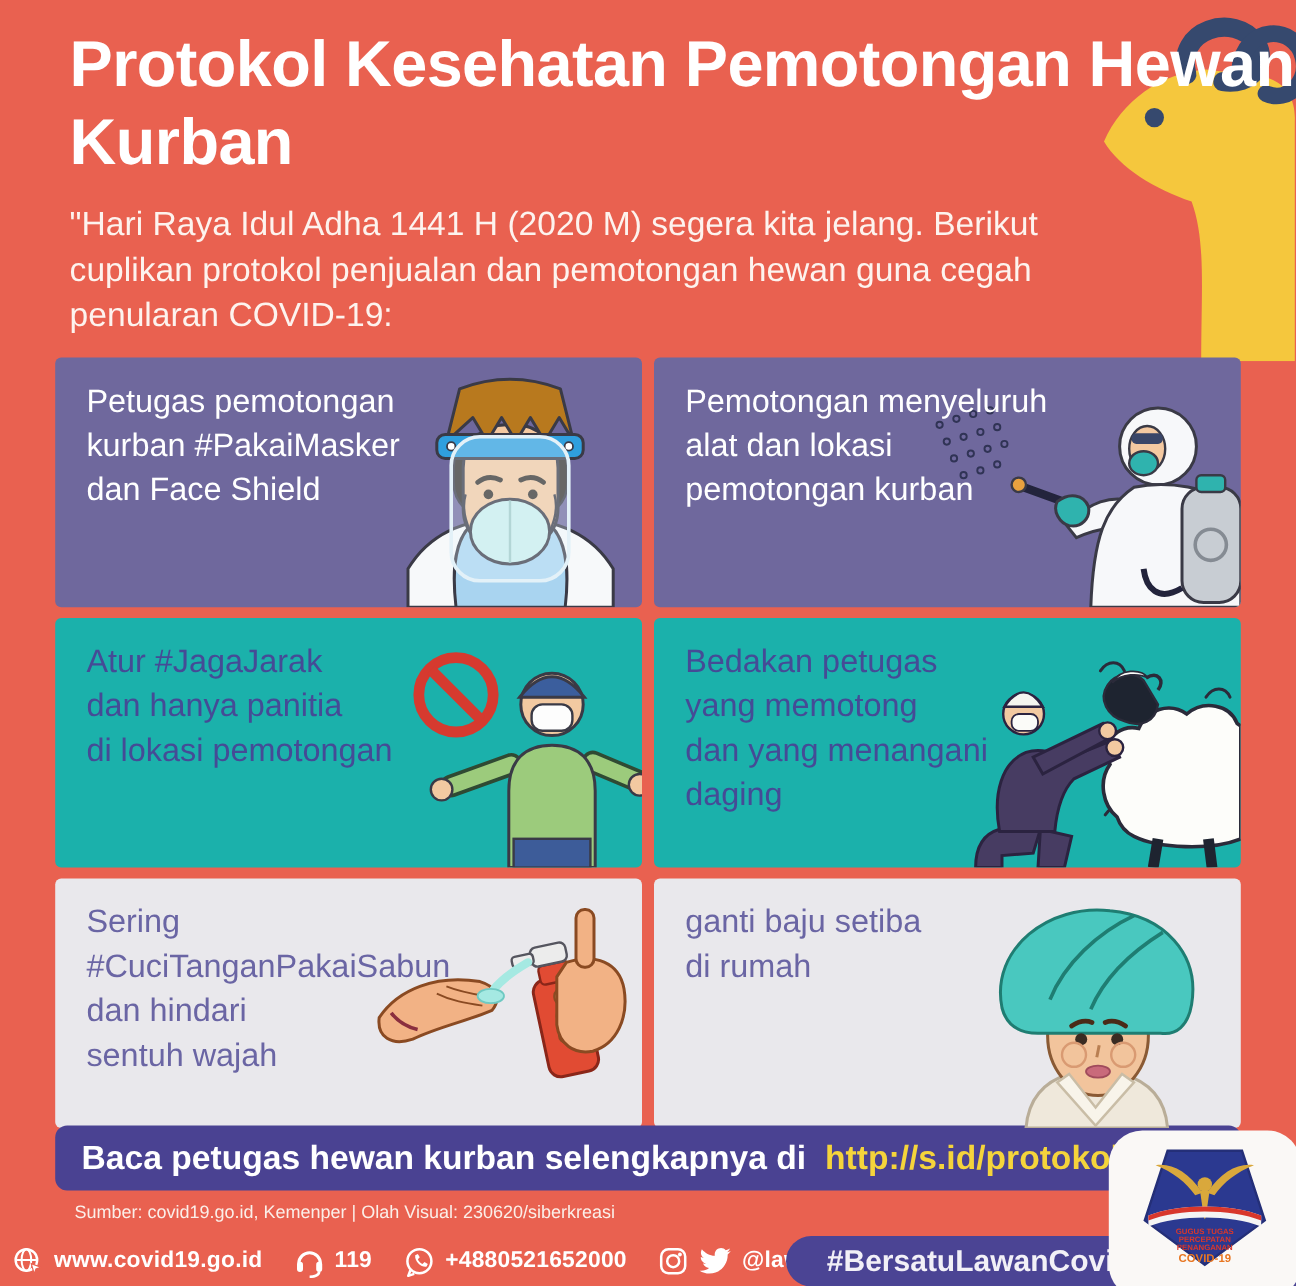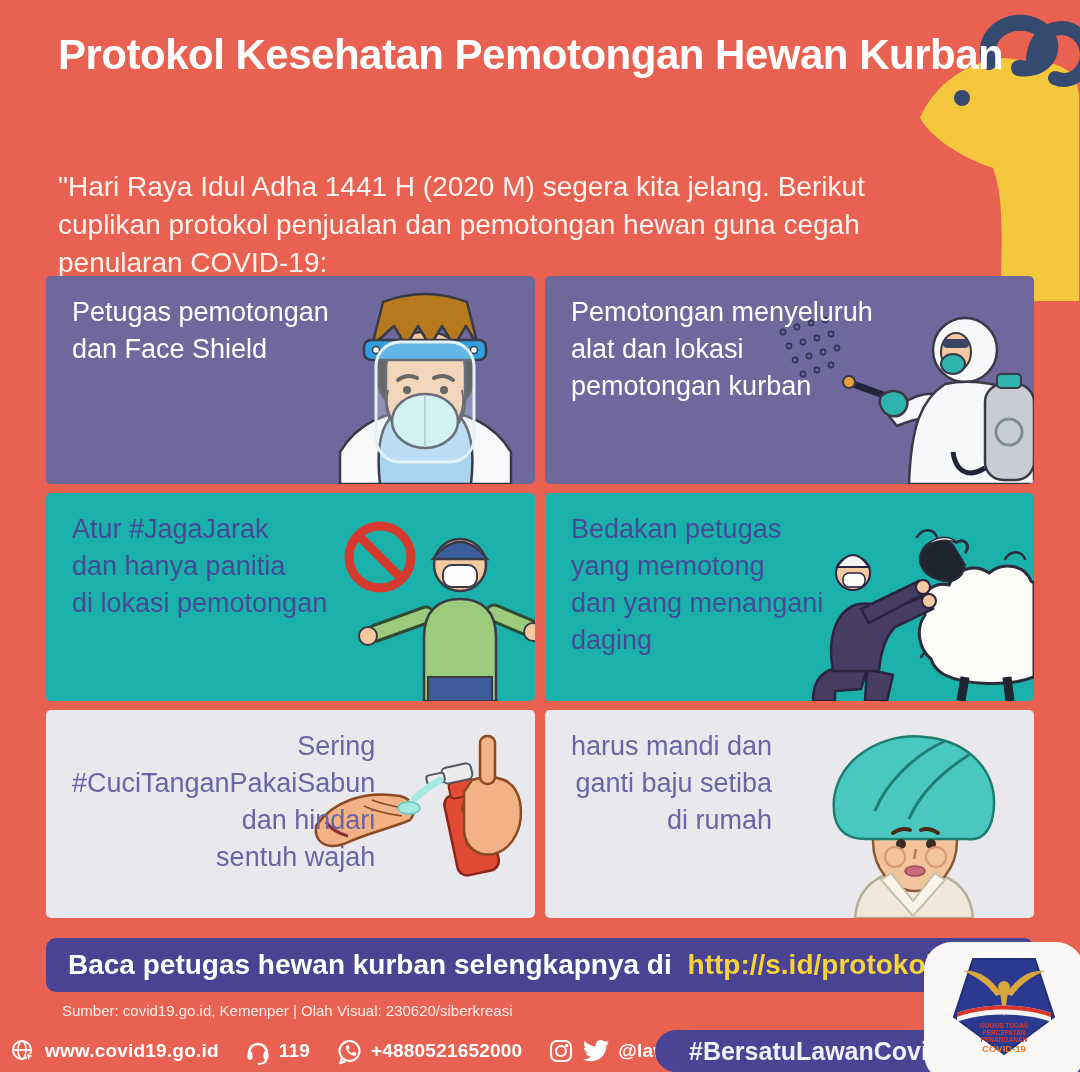--- a/index.html
+++ b/index.html
@@ -4,36 +4,36 @@
 <style>
   * { margin:0; padding:0; box-sizing:border-box; }
   html,body { width:1080px; height:1072px; }
   .poster {
     position:relative; width:1080px; height:1072px;
     background:#E96150; overflow:hidden;
     font-family:"Liberation Sans", sans-serif;
   }
   .title {
     position:absolute; left:58px; top:22px; color:#FFFFFF;
-    font-size:42px; font-weight:700; line-height:65px; letter-spacing:-0.5px;
+    font-size:54px; font-weight:700; line-height:65px; letter-spacing:-0.5px;
   }
   .subtitle {
     position:absolute; left:58px; top:168px; color:#FDF3EE;
     font-size:28px; line-height:38px; font-weight:400;
   }
   .subtitle span { display:block; }
   .goat { position:absolute; left:905px; top:6px; width:175px; height:295px; }
 
-  .cards { position:absolute; left:46px; top:276px; width:988px; height:642px; }
+  .cards { position:absolute; left:46px; top:298px; width:988px; height:642px; }
   .card { position:absolute; width:489px; height:208px; border-radius:5px; overflow:hidden; }
   .card .txt { position:absolute; left:26px; top:18px; font-size:27px; line-height:37px; font-weight:500; z-index:2; }
   .card .txt span { display:block; }
   .card.purple { background:#6F689D; color:#FFFFFF; }
   .card.teal   { background:#1BB1AB; color:#454B96; }
-  .card.light  { background:#E9E8EC; color:#6A65A4;text-align:right; }
+  .card.light  { background:#E9E8EC; color:#6A65A4; }
   .c1 { left:0;   top:0; }
   .c2 { left:499px; top:0; }
   .c3 { left:0;   top:217px; }
   .c4 { left:499px; top:217px; }
   .c5 { left:0;   top:434px; }
   .c6 { left:499px; top:434px; }
   .illus { position:absolute; bottom:0; z-index:1; }
   .c1 .illus { right:12px; }
   .c2 .illus { right:0; }
   .c3 .illus { right:0; }
@@ -90,20 +90,21 @@
     <span>"Hari Raya Idul Adha 1441 H (2020 M) segera kita jelang. Berikut</span>
     <span>cuplikan protokol penjualan dan pemotongan hewan guna cegah</span>
     <span>penularan COVID-19:</span>
   </p>
 
   <div class="cards">
 
     <div class="card purple c1">
       <div class="txt">
         <span>Petugas pemotongan</span>
+        <span>kurban #PakaiMasker</span>
         <span>dan Face Shield</span>
       </div>
       <svg class="illus" width="195" height="200" viewBox="0 0 195 200">
         <path d="M12,200 L12,168 C30,138 60,126 97,126 C135,126 165,138 183,168 L183,200 Z" fill="#F7F9FA" stroke="#3A3A46" stroke-width="2.5"></path>
         <path d="M52,200 C48,165 52,144 64,132 L131,132 C143,144 147,165 143,200 Z" fill="#A9D4F0" stroke="#3A3A46" stroke-width="2.5"></path>
         <rect x="84" y="100" width="28" height="32" fill="#F4C9A1" stroke="#3A3A46" stroke-width="2"></rect>
         <rect x="50" y="54" width="95" height="72" rx="30" fill="#35302B" stroke="#3A3A46" stroke-width="2"></rect>
         <rect x="58" y="48" width="79" height="106" rx="36" fill="#F4C9A1" stroke="#3A3A46" stroke-width="2.5"></rect>
         <path d="M44,62 L55,18 Q97,2 139,18 L150,62 L138,42 L126,62 L114,42 L102,62 L90,42 L78,62 L66,42 Z" fill="#B8791E" stroke="#3A3A46" stroke-width="2.5" stroke-linejoin="round"></path>
         <rect x="36" y="56" width="122" height="20" rx="7" fill="#2F9FDE" stroke="#3A3A46" stroke-width="2.5"></rect>
@@ -240,21 +241,20 @@
         <rect x="150" y="72" width="34" height="13" rx="6" fill="#F2B285" stroke="#8A4A22" stroke-width="2"></rect>
         <rect x="152" y="88" width="34" height="13" rx="6" fill="#F2B285" stroke="#8A4A22" stroke-width="2"></rect>
         <rect x="154" y="104" width="34" height="13" rx="6" fill="#F2B285" stroke="#8A4A22" stroke-width="2"></rect>
         <path d="M160,50 C184,42 204,50 208,72 C212,96 202,118 182,124 C166,127 154,118 152,102 L152,62 Z" fill="#F2B285" stroke="#8A4A22" stroke-width="2.5"></path>
         <rect x="168" y="6" width="15" height="48" rx="7" fill="#F2B285" stroke="#8A4A22" stroke-width="2.5"></rect>
       </svg>
     </div>
 
     <div class="card light c6">
       <div class="txt">
-        <span>harus mandi dan</span>
         <span>ganti baju setiba</span>
         <span>di rumah</span>
       </div>
       <svg class="illus" width="225" height="195" viewBox="0 0 225 195">
         <path d="M60,195 C62,170 76,156 96,150 L118,160 L140,150 C162,156 176,170 178,195 Z" fill="#EFE8DB" stroke="#B9AD98" stroke-width="2.5"></path>
         <ellipse cx="120" cy="118" rx="42" ry="50" fill="#F2C49C" stroke="#8A5A34" stroke-width="2.5"></ellipse>
         <path d="M82,92 C95,78 118,74 134,80 C124,68 94,70 82,92 Z" fill="#6B3A22"></path>
         <path d="M40,95 C30,45 80,8 130,14 C175,18 205,50 198,92 C195,110 185,118 172,116 L70,116 C55,116 44,110 40,95 Z" fill="#49C8BF" stroke="#1F7D72" stroke-width="2.5"></path>
         <path d="M150,18 C120,32 92,58 80,88" fill="none" stroke="#1F7D72" stroke-width="3"></path>
         <path d="M174,32 C150,47 126,68 114,96" fill="none" stroke="#1F7D72" stroke-width="3"></path>

